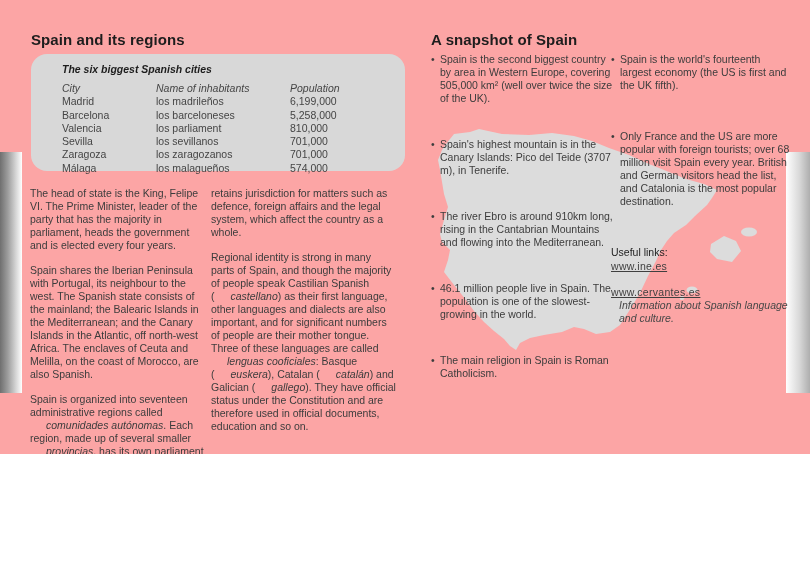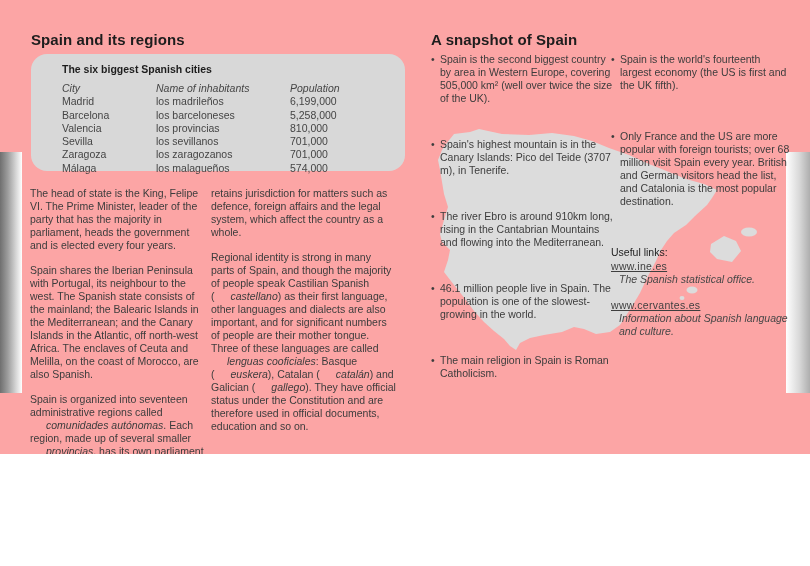--- a/index.html
+++ b/index.html
@@ -34,21 +34,21 @@
   }
   .title-left{left:31px;}
   .title-right{left:431px;}
   
   .cities-box{
     position:absolute;left:31px;top:54px;width:374px;height:117px;
     background:var(--box-gray);border-radius:16px;
   }
   .box-title{
     position:absolute;left:31px;top:9px;
-    font-size:10.5px;font-weight:bold;color:var(--ink);
+    font-size:10.5px;font-weight:bold;color:var(--ink);font-style:italic;
   }
   .city-table{
     position:absolute;left:31px;top:28px;right:8px;
     font-size:10.5px;line-height:13.3px;color:#454545;
   }
   .t-row{display:grid;grid-template-columns:94px 134px 1fr;}
   .t-row.head{font-style:italic;}
   
   .textcol{position:absolute;font-size:10.5px;line-height:13px;}
   .col-l1{left:30px;top:187px;width:179px;}
@@ -124,21 +124,21 @@
             <span>los madrileños</span>
             <span>6,199,000</span>
           </div>
           <div class="t-row">
             <span>Barcelona</span>
             <span>los barceloneses</span>
             <span>5,258,000</span>
           </div>
           <div class="t-row">
             <span>Valencia</span>
-            <span>los provincias</span>
+            <span>los parliament</span>
             <span>810,000</span>
           </div>
           <div class="t-row">
             <span>Sevilla</span>
             <span>los sevillanos</span>
             <span>701,000</span>
           </div>
           <div class="t-row">
             <span>Zaragoza</span>
             <span>los zaragozanos</span>
@@ -176,21 +176,21 @@
     </div>
 
   <div class="textcol col-r2">
     <div>
         <div class="bullet-item">Spain is the world's fourteenth largest economy (the US is first and the UK fifth).</div>
         <div class="bullet-item">Only France and the US are more popular with foreign tourists; over 68 million visit Spain every year. British and German visitors head the list, and Catalonia is the most popular destination.</div>
       </div>
     <div class="links-section">
       <div class="links-heading">Useful links:</div>
       <div>
-          <div class="link-block"><a class="link-url">www.ine.es</a><div class="link-desc">The Spanish statistical office.</div></div>
+          <div class="link-block"><a class="link-url">www.ine.es</a></div>
           <div class="link-block"><a class="link-url">www.cervantes.es</a><div class="link-desc">Information about Spanish language and culture.</div></div>
         </div>
     </div>
   </div>
 
   <div class="page-num num-right">5</div>
 
 </div>
 
 </body></html>

